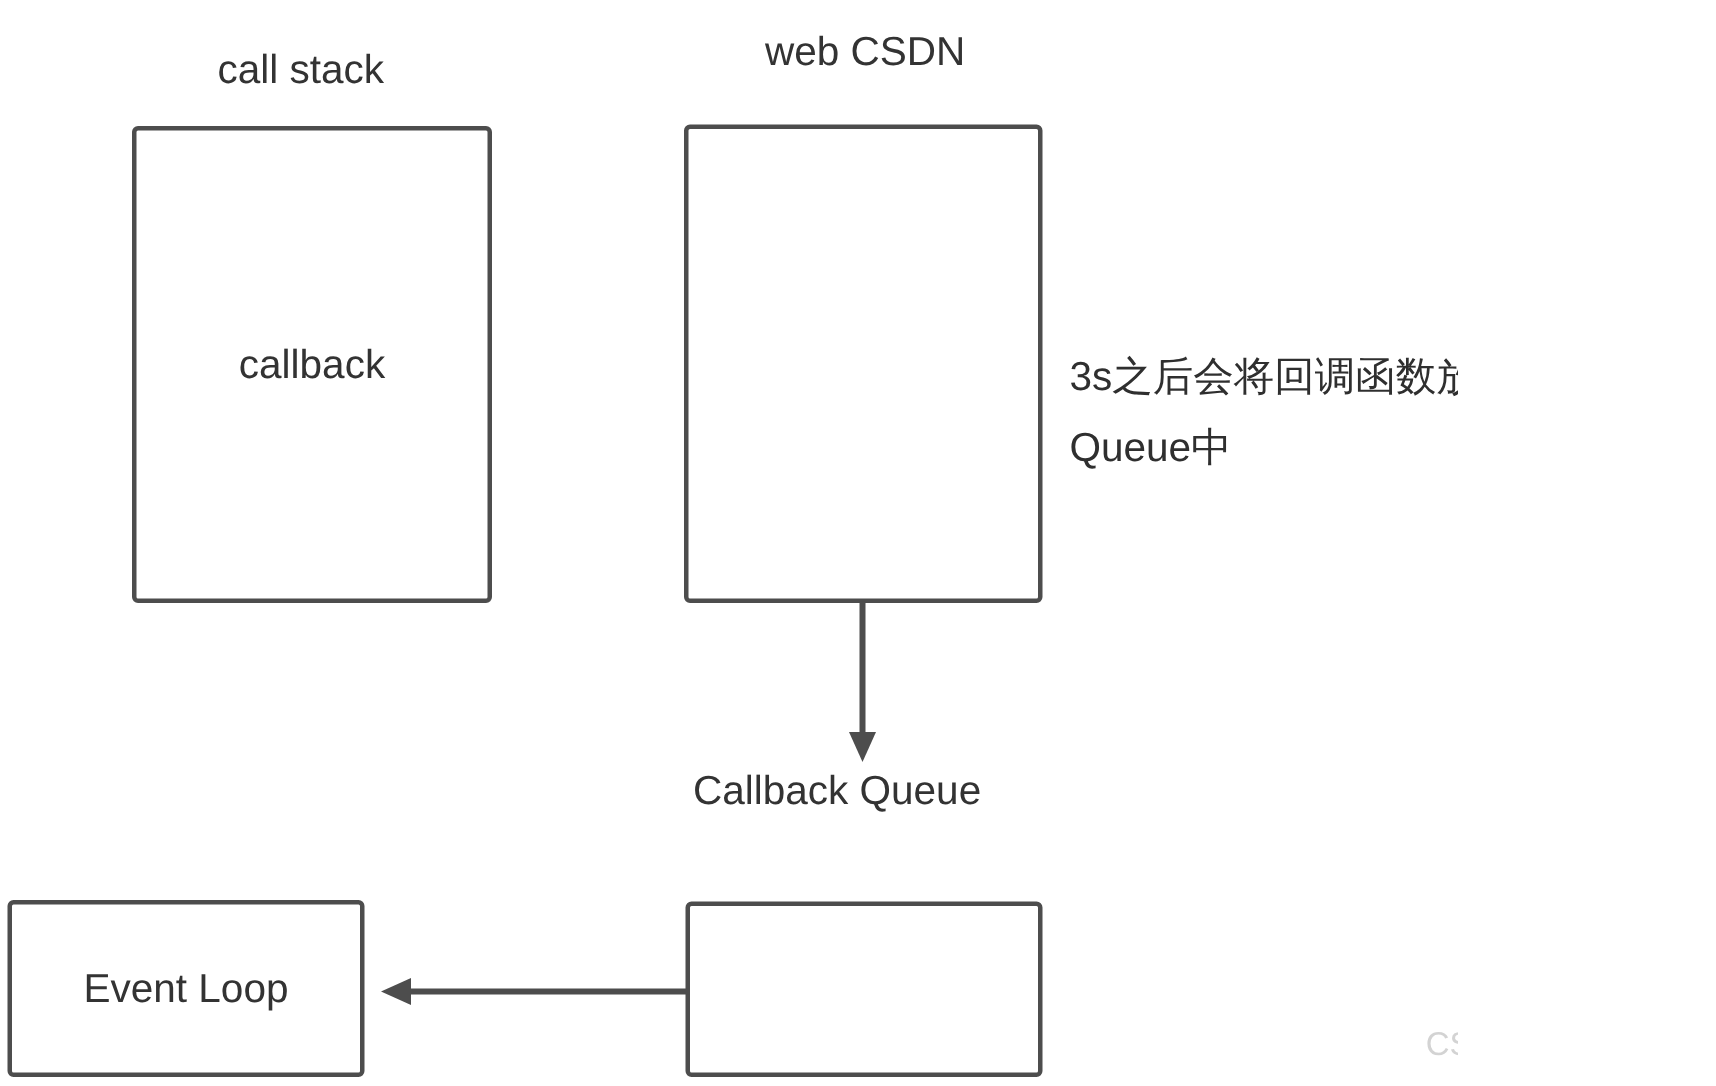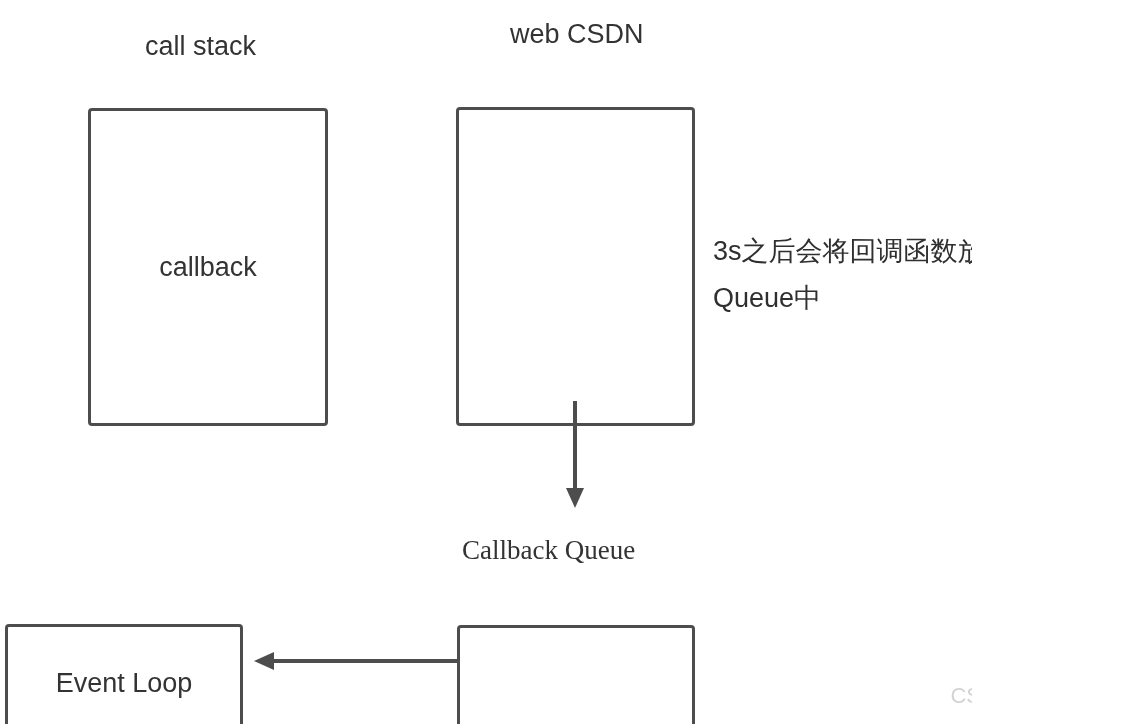--- a/index.html
+++ b/index.html
@@ -24,21 +24,20 @@
   }
   .box {
     position: absolute;
     box-sizing: border-box;
     border: 3px solid #4d4d4d;
     border-radius: 4px;
     background: #ffffff;
     display: flex;
     align-items: center;
     justify-content: center;
-    margin-top: 24px;
   }
   .box span {
     color: #333333;
     font-size: 27px;
   }
   .annotation {
     position: absolute;
     left: 713px;
     top: 228px;
     width: 432px;
@@ -84,21 +83,21 @@
   <div class="box" style="left:456px; top:83px; width:239px; height:319px;"></div>
 
   <div class="annotation">3s之后会将回调函数放到callback
 Queue中</div>
 
   <svg class="arrow-svg" style="left:563px; top:401px;" width="24" height="108" viewBox="0 0 24 108">
     <line x1="12" y1="0" x2="12" y2="90" stroke="#4d4d4d" stroke-width="4"></line>
     <polygon points="3,87 21,87 12,107" fill="#4d4d4d"></polygon>
   </svg>
 
-  <div class="lbl" style="left:462px; top:535px;font-family:Liberation Serif, serif;">Callback Queue</div>
+  <div class="lbl" style="left:462px; top:512px;">Callback Queue</div>
 
   <div class="box" style="left:457px; top:601px; width:238px; height:117px;"></div>
 
   <div class="box" style="left:5px; top:600px; width:238px; height:118px;">
     <span>Event Loop</span>
   </div>
 
   <svg class="arrow-svg" style="left:248px; top:649px;" width="214" height="24" viewBox="0 0 214 24">
     <line x1="212" y1="12" x2="26" y2="12" stroke="#4d4d4d" stroke-width="4"></line>
     <polygon points="26,3 26,21 6,12" fill="#4d4d4d"></polygon>

